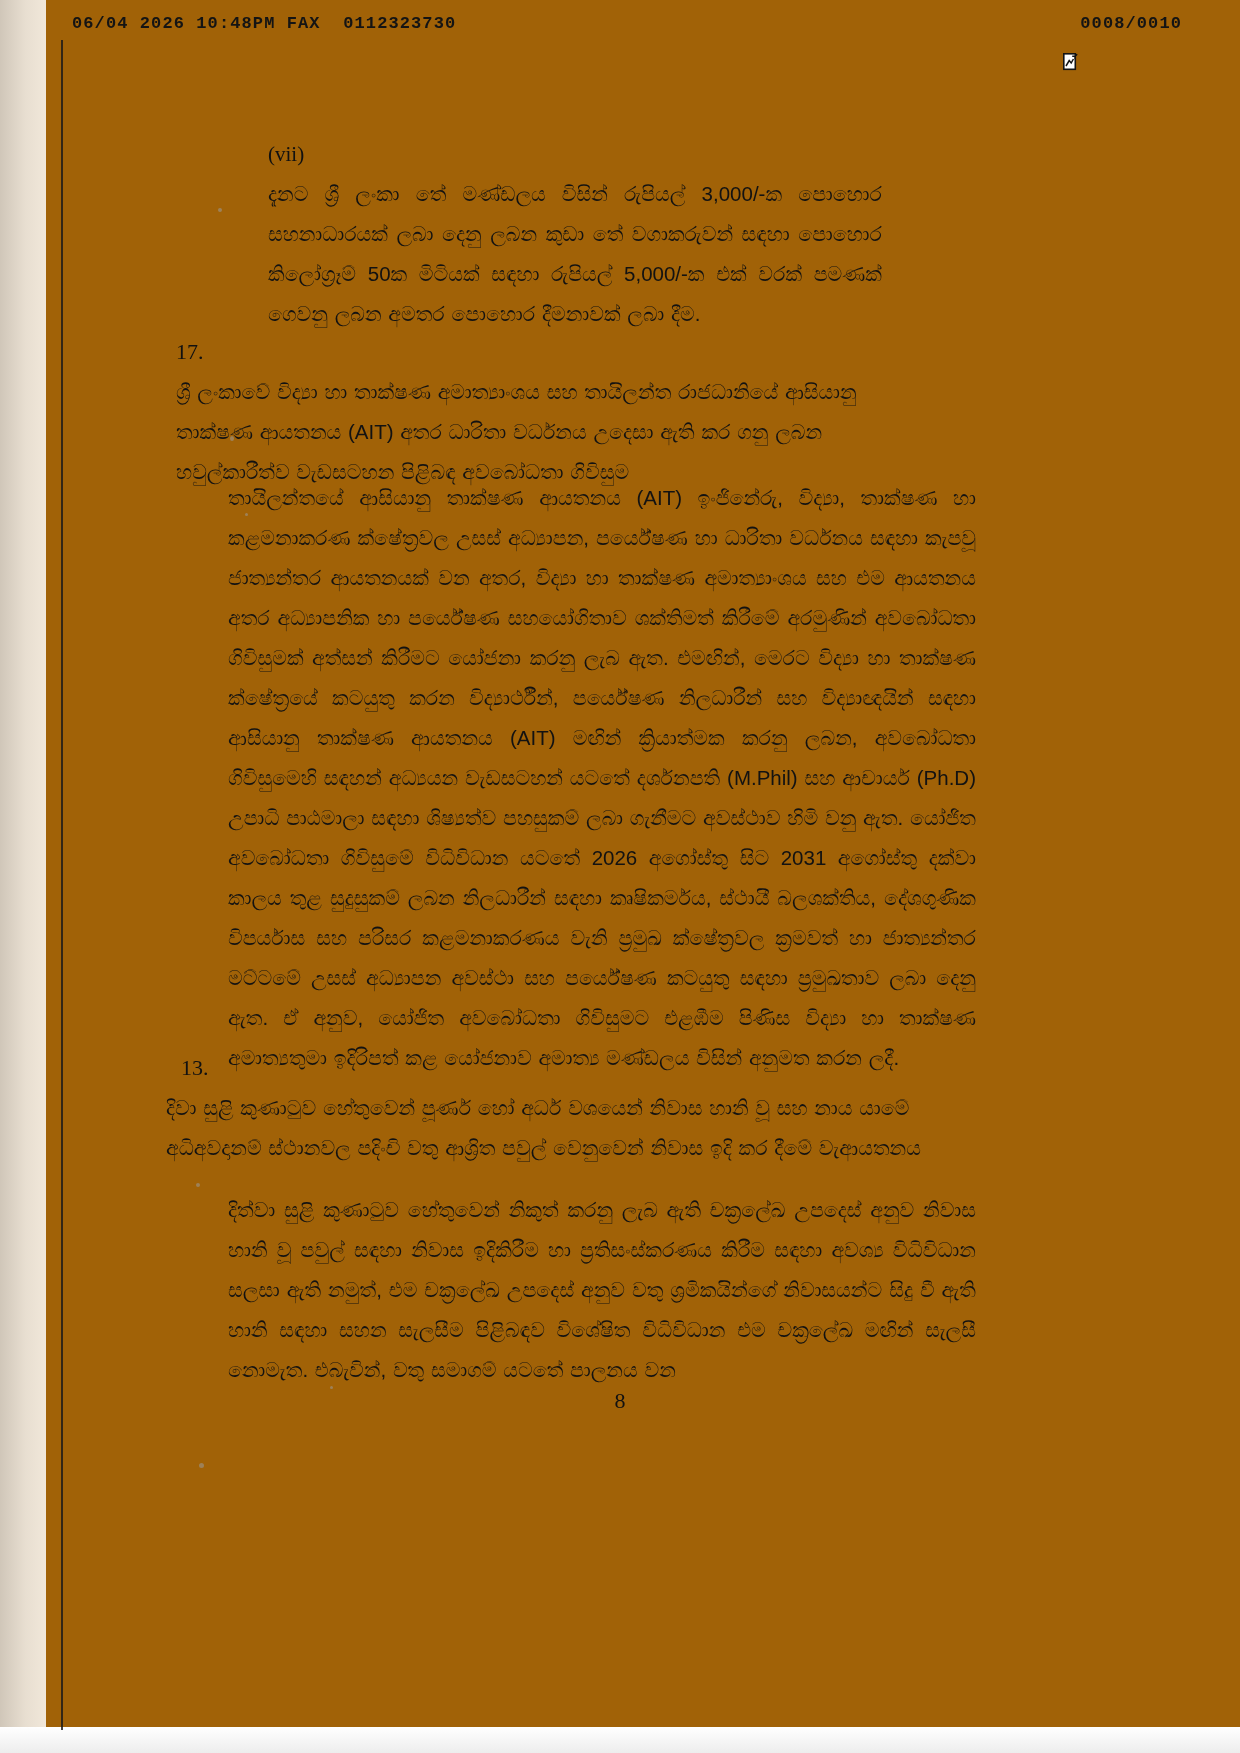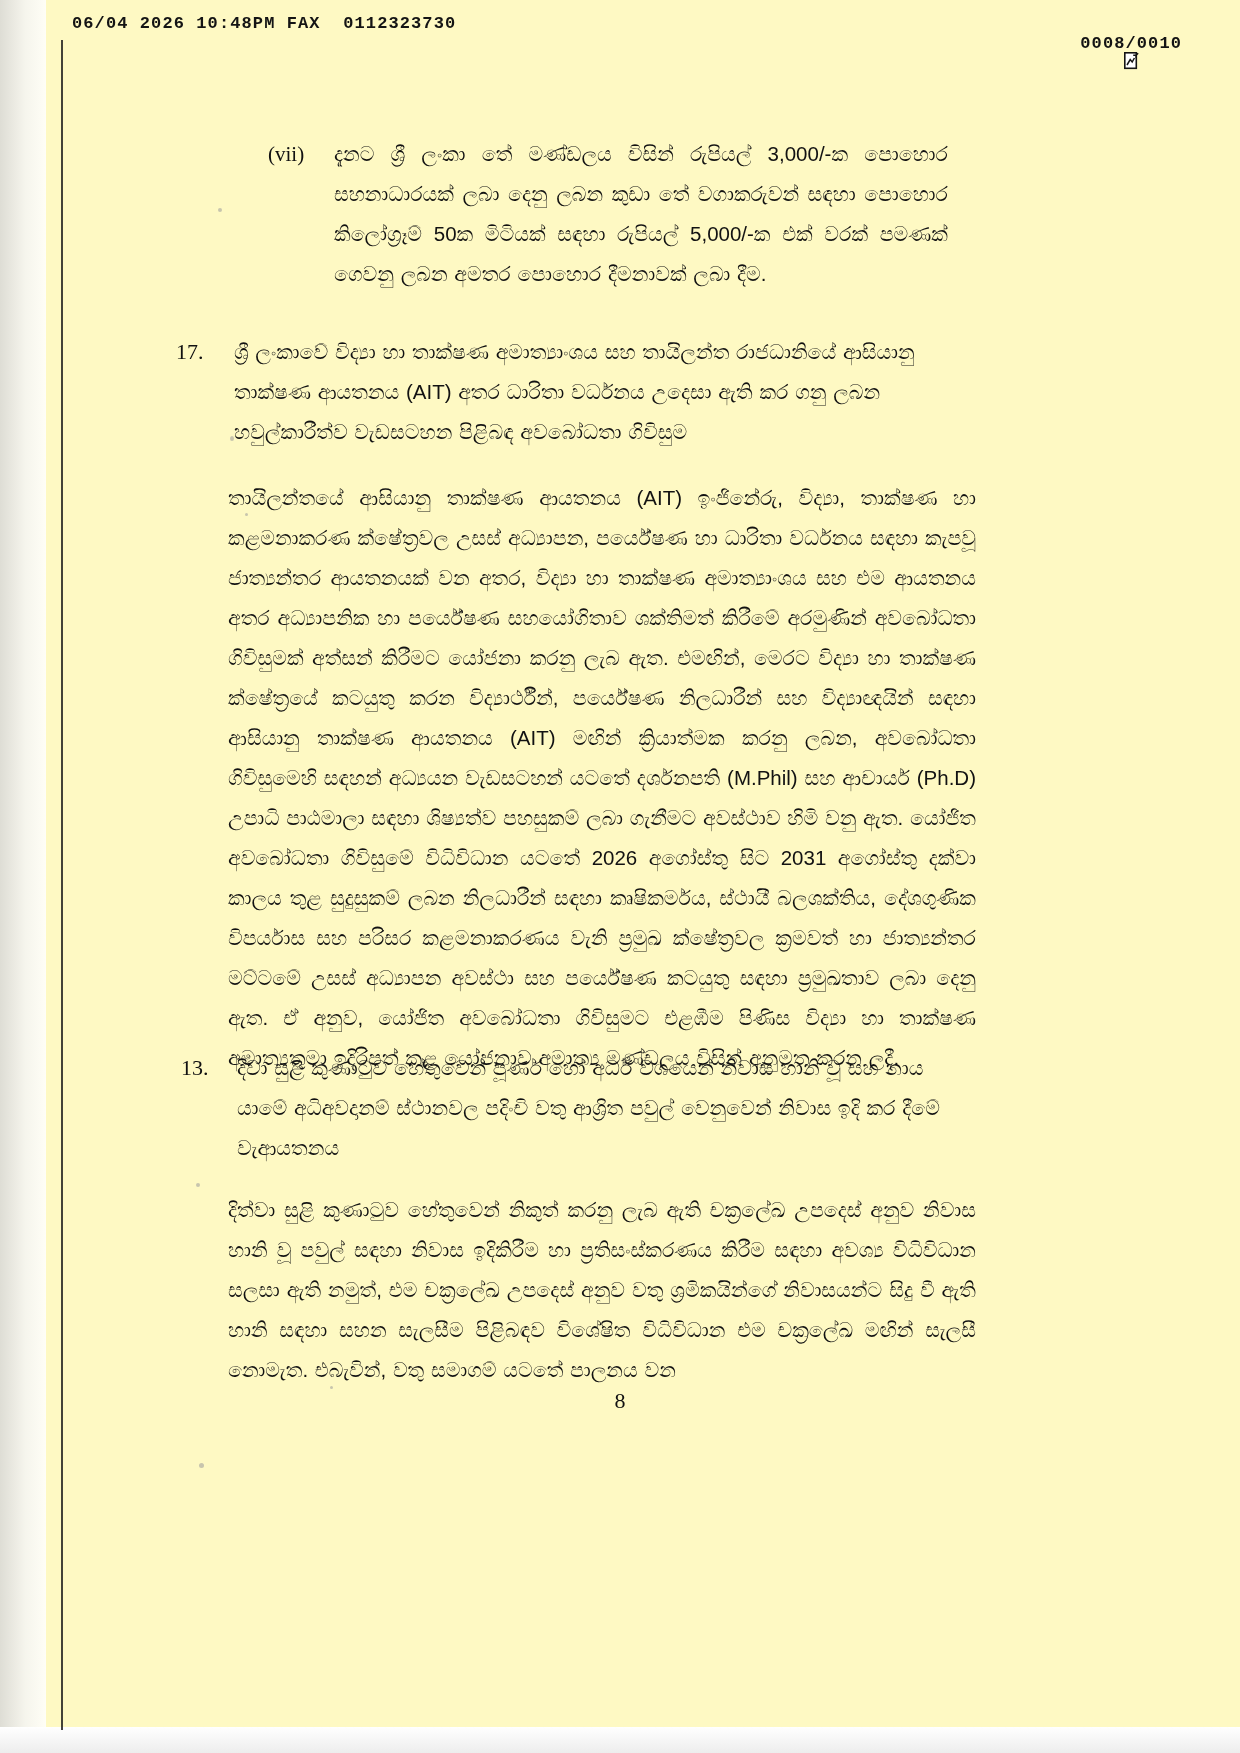--- a/index.html
+++ b/index.html
@@ -4,21 +4,21 @@
 <style>
   html, body {
     margin: 0;
     padding: 0;
     background: #888;
   }
   .page {
     position: relative;
     width: 1240px;
     height: 1753px;
-    background: #fef9c3;
+    background: #a16207;
     margin: 0 auto;
     overflow: hidden;
     font-family: "Liberation Serif", "DejaVu Serif", serif;
     color: #111;
     
     box-shadow: inset 0 0 0 0 #fff;
   }
 
   
   .scan-edge-left {
@@ -64,21 +64,20 @@
     white-space: pre;
   }
   .fax-header-right {
     position: absolute;
     right: 58px;
     top: 0;
     display: flex;
     align-items: center;
     gap: 2px;
     white-space: pre;
-    flex-direction: column;
   }
   .doc-icon {
     display: inline-block;
     width: 15px;
     height: 18px;
     position: relative;
     vertical-align: -3px;
   }
   .doc-icon svg { display: block; }
 
@@ -87,20 +86,21 @@
     position: absolute;
     left: 0;
     top: 0;
     width: 1240px;
   }
 
   .block {
     position: absolute;
     display: flex;
     align-items: flex-start;
+    flex-direction: column;
   }
 
   .marker {
     font-family: "Liberation Serif", "DejaVu Serif", serif;
     font-size: 22px;
     color: #111;
     flex: 0 0 auto;
     text-align: left;
     line-height: 40px;
   }

